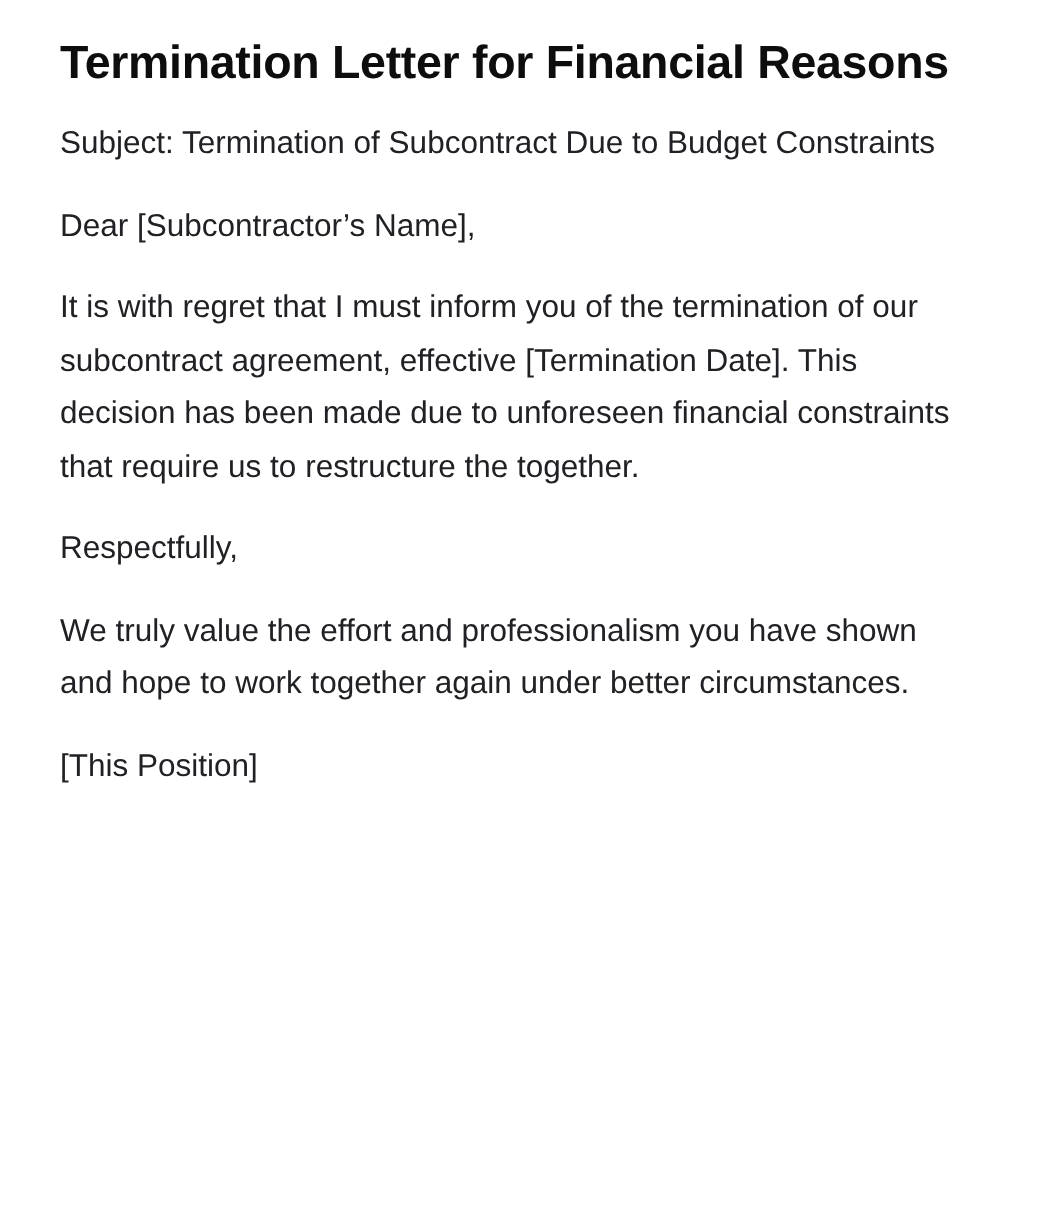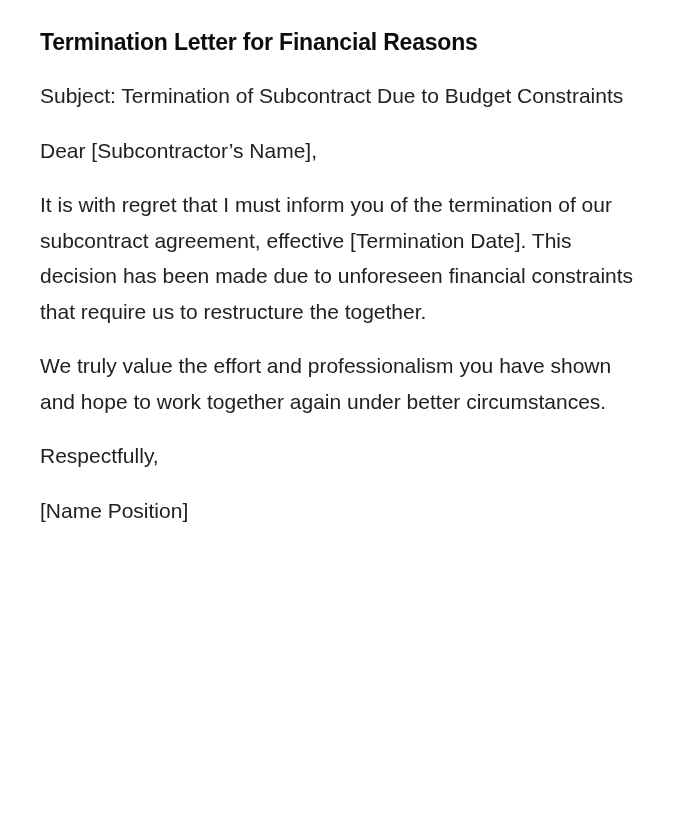--- a/index.html
+++ b/index.html
@@ -10,21 +10,21 @@
   .page {
     width: 700px;
     height: 817px;
     background: #ffffff;
     box-sizing: border-box;
     padding: 27px 60px 0 40px;
     font-family: "Liberation Sans", "DejaVu Sans", sans-serif;
     overflow: hidden;
   }
   .doc-title {
-    font-size: 23px;
+    font-size: 31px;
     font-weight: 700;
     color: #0d0d0d;
     line-height: 30px;
     margin: 0 0 21px 0;
     letter-spacing: -0.2px;
   }
   .doc-para {
     font-size: 21px;
     font-weight: 400;
     color: #202124;
@@ -39,19 +39,19 @@
 <div class="page">
   <h1 class="doc-title">Termination Letter for Financial Reasons</h1>
 
   <p class="doc-para">Subject: Termination of Subcontract Due to Budget Constraints</p>
 
   <p class="doc-para">Dear [Subcontractor’s Name],</p>
 
   <p class="doc-para">It is with regret that I must inform you of the termination of our subcontract agreement, effective [Termination Date]. This decision has been made due to unforeseen financial constraints that require us to restructure the together.</p>
 
 
+  <p class="doc-para">Respectfully,</p>
+
   <p class="doc-para">We truly value the effort and professionalism you have shown and hope to work together again under better circumstances.</p>
 
-  <p class="doc-para">Respectfully,</p>
 
-
-  <p class="doc-para">[Name Position]</p>
+  <p class="doc-para">[This Position]</p>
 </div>
 
 </body></html>

